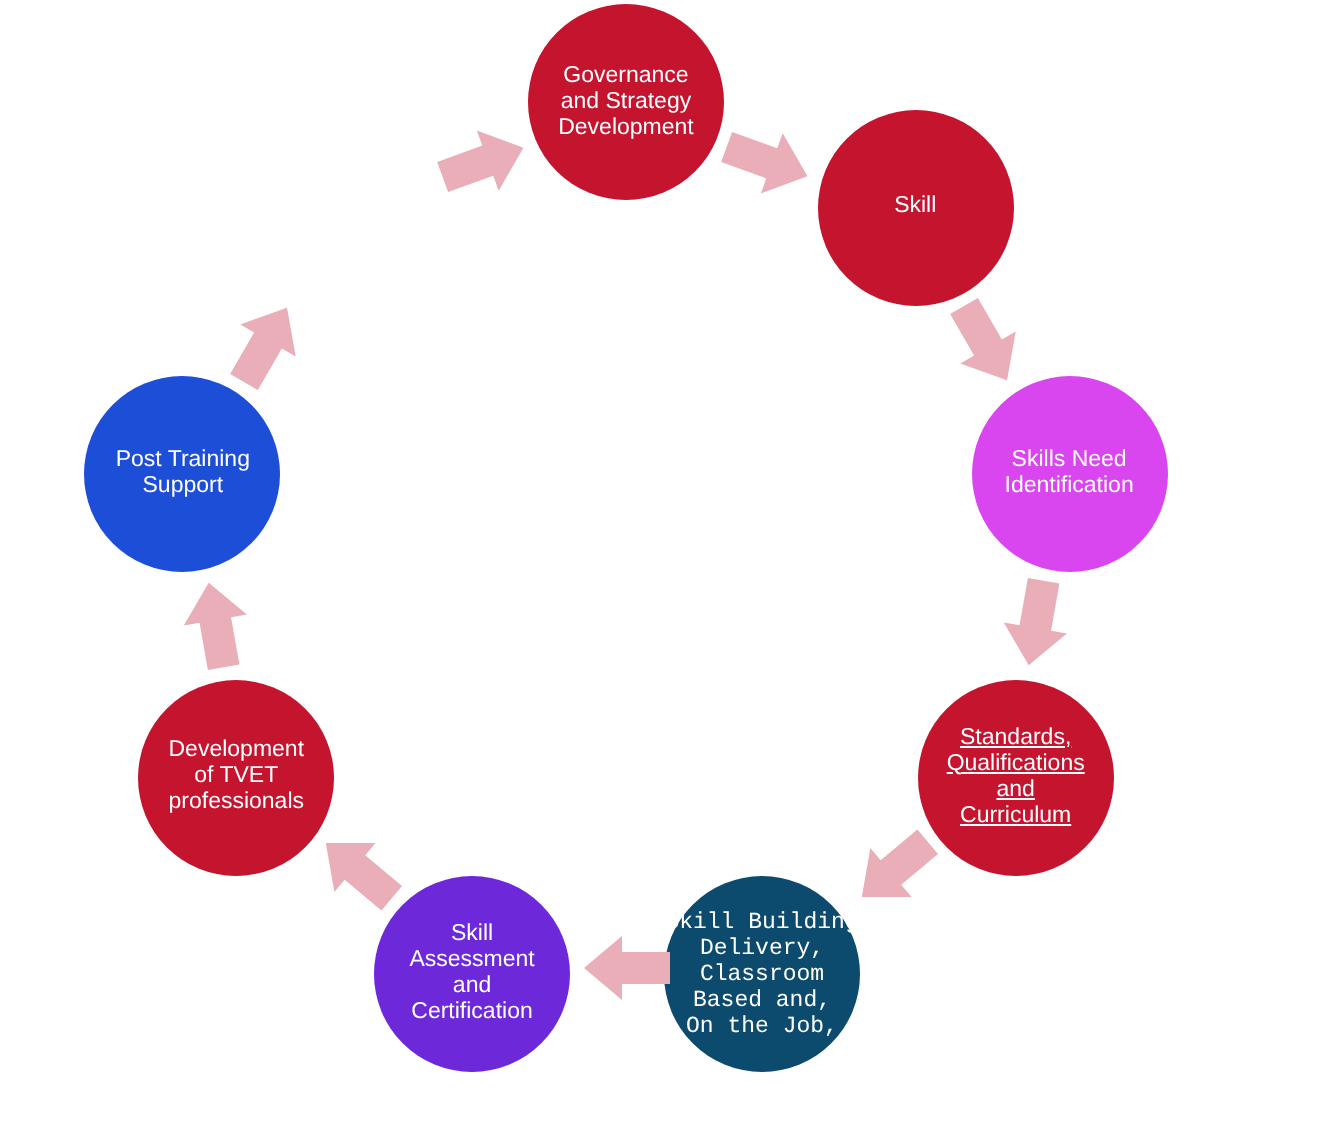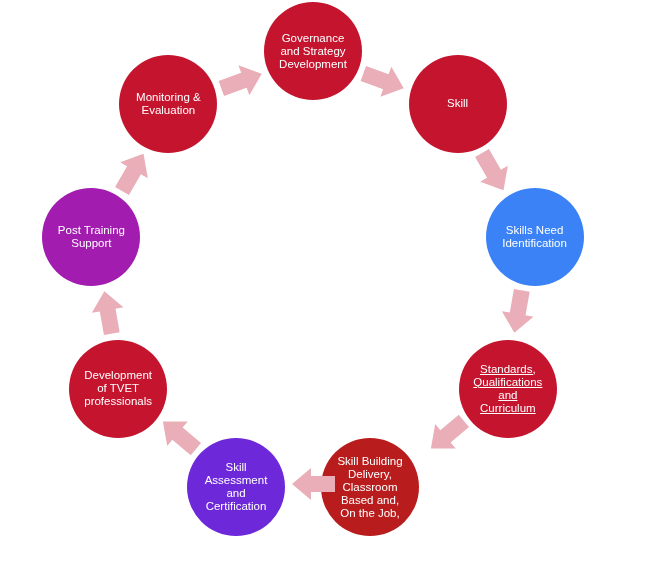--- a/index.html
+++ b/index.html
@@ -55,37 +55,37 @@
     </div>
     <svg class="arrow" viewBox="0 0 44 36" style="left: 362.14px; top: 62.5439px; transform: rotate(20deg);">
       <polygon points="0,10 24,10 24,2 43,18 24,34 24,26 0,26" fill="#e9aeb8"></polygon>
     </svg>
     <div class="step-circle" style="left: 408.627px; top: 54.64px; background: rgb(196, 20, 46); color: rgb(255, 255, 255);">
       <span class="step-label">Skill</span>
     </div>
     <svg class="arrow" viewBox="0 0 44 36" style="left: 471.133px; top: 154px; transform: rotate(60deg);">
       <polygon points="0,10 24,10 24,2 43,18 24,34 24,26 0,26" fill="#e9aeb8"></polygon>
     </svg>
-    <div class="step-circle" style="left: 485.582px; top: 187.929px; background: #3b82f6; color: rgb(255, 255, 255);">
+    <div class="step-circle" style="left: 485.582px; top: 187.929px; background: #d946ef; color: rgb(255, 255, 255);">
       <span class="step-label">Skills Need
 Identification</span>
     </div>
     <svg class="arrow" viewBox="0 0 44 36" style="left: 495.84px; top: 294.119px; transform: rotate(100deg);">
       <polygon points="0,10 24,10 24,2 43,18 24,34 24,26 0,26" fill="#e9aeb8"></polygon>
     </svg>
     <div class="step-circle" style="left: 458.856px; top: 339.5px; background: rgb(196, 20, 46); color: rgb(255, 255, 255); text-decoration: underline;">
       <span class="step-label">Standards,
 Qualifications
 and
 Curriculum</span>
     </div>
     <svg class="arrow" viewBox="0 0 44 36" style="left: 424.7px; top: 417.337px; transform: rotate(140deg);">
       <polygon points="0,10 24,10 24,2 43,18 24,34 24,26 0,26" fill="#e9aeb8"></polygon>
     </svg>
-    <div class="step-circle" style="left: 321px; top: 438.431px; background: #b91c1c; color: rgb(255, 255, 255);">
+    <div class="step-circle" style="left: 332px; top: 438.431px; background: #0c4a6e; color: rgb(255, 255, 255); font-family: Liberation Mono, monospace;">
       <span class="step-label">Skill Building
 Delivery,
 Classroom
 Based and,
 On the Job,</span>
     </div>
     <svg class="arrow" viewBox="0 0 44 36" style="left: 291px; top: 466px; transform: rotate(180deg);">
       <polygon points="0,10 24,10 24,2 43,18 24,34 24,26 0,26" fill="#e9aeb8"></polygon>
     </svg>
     <div class="step-circle" style="left: 187.045px; top: 438.431px; background: #6d28d9; color: rgb(255, 255, 255);">
@@ -98,27 +98,23 @@
       <polygon points="0,10 24,10 24,2 43,18 24,34 24,26 0,26" fill="#e9aeb8"></polygon>
     </svg>
     <div class="step-circle" style="left: 69.1443px; top: 339.5px; background: rgb(196, 20, 46); color: rgb(255, 255, 255);">
       <span class="step-label">Development
 of TVET
 professionals</span>
     </div>
     <svg class="arrow" viewBox="0 0 44 36" style="left: 86.16px; top: 294.119px; transform: rotate(260deg);">
       <polygon points="0,10 24,10 24,2 43,18 24,34 24,26 0,26" fill="#e9aeb8"></polygon>
     </svg>
-    <div class="step-circle" style="left: 42.4183px; top: 187.929px; background: #a21caf; color: rgb(255, 255, 255);">
+    <div class="step-circle" style="left: 42.4183px; top: 187.929px; background: #1d4ed8; color: rgb(255, 255, 255);">
       <span class="step-label">Post Training
 Support</span>
     </div>
     <svg class="arrow" viewBox="0 0 44 36" style="left: 110.867px; top: 154px; transform: rotate(300deg);">
       <polygon points="0,10 24,10 24,2 43,18 24,34 24,26 0,26" fill="#e9aeb8"></polygon>
     </svg>
-    <div class="step-circle" style="left: 119.373px; top: 54.64px; background: rgb(196, 20, 46); color: rgb(255, 255, 255);">
-      <span class="step-label">Monitoring &amp;
-Evaluation</span>
-    </div>
     <svg class="arrow" viewBox="0 0 44 36" style="left: 219.86px; top: 62.5439px; transform: rotate(340deg);">
       <polygon points="0,10 24,10 24,2 43,18 24,34 24,26 0,26" fill="#e9aeb8"></polygon>
     </svg>
   </div>
 
 </body></html>

